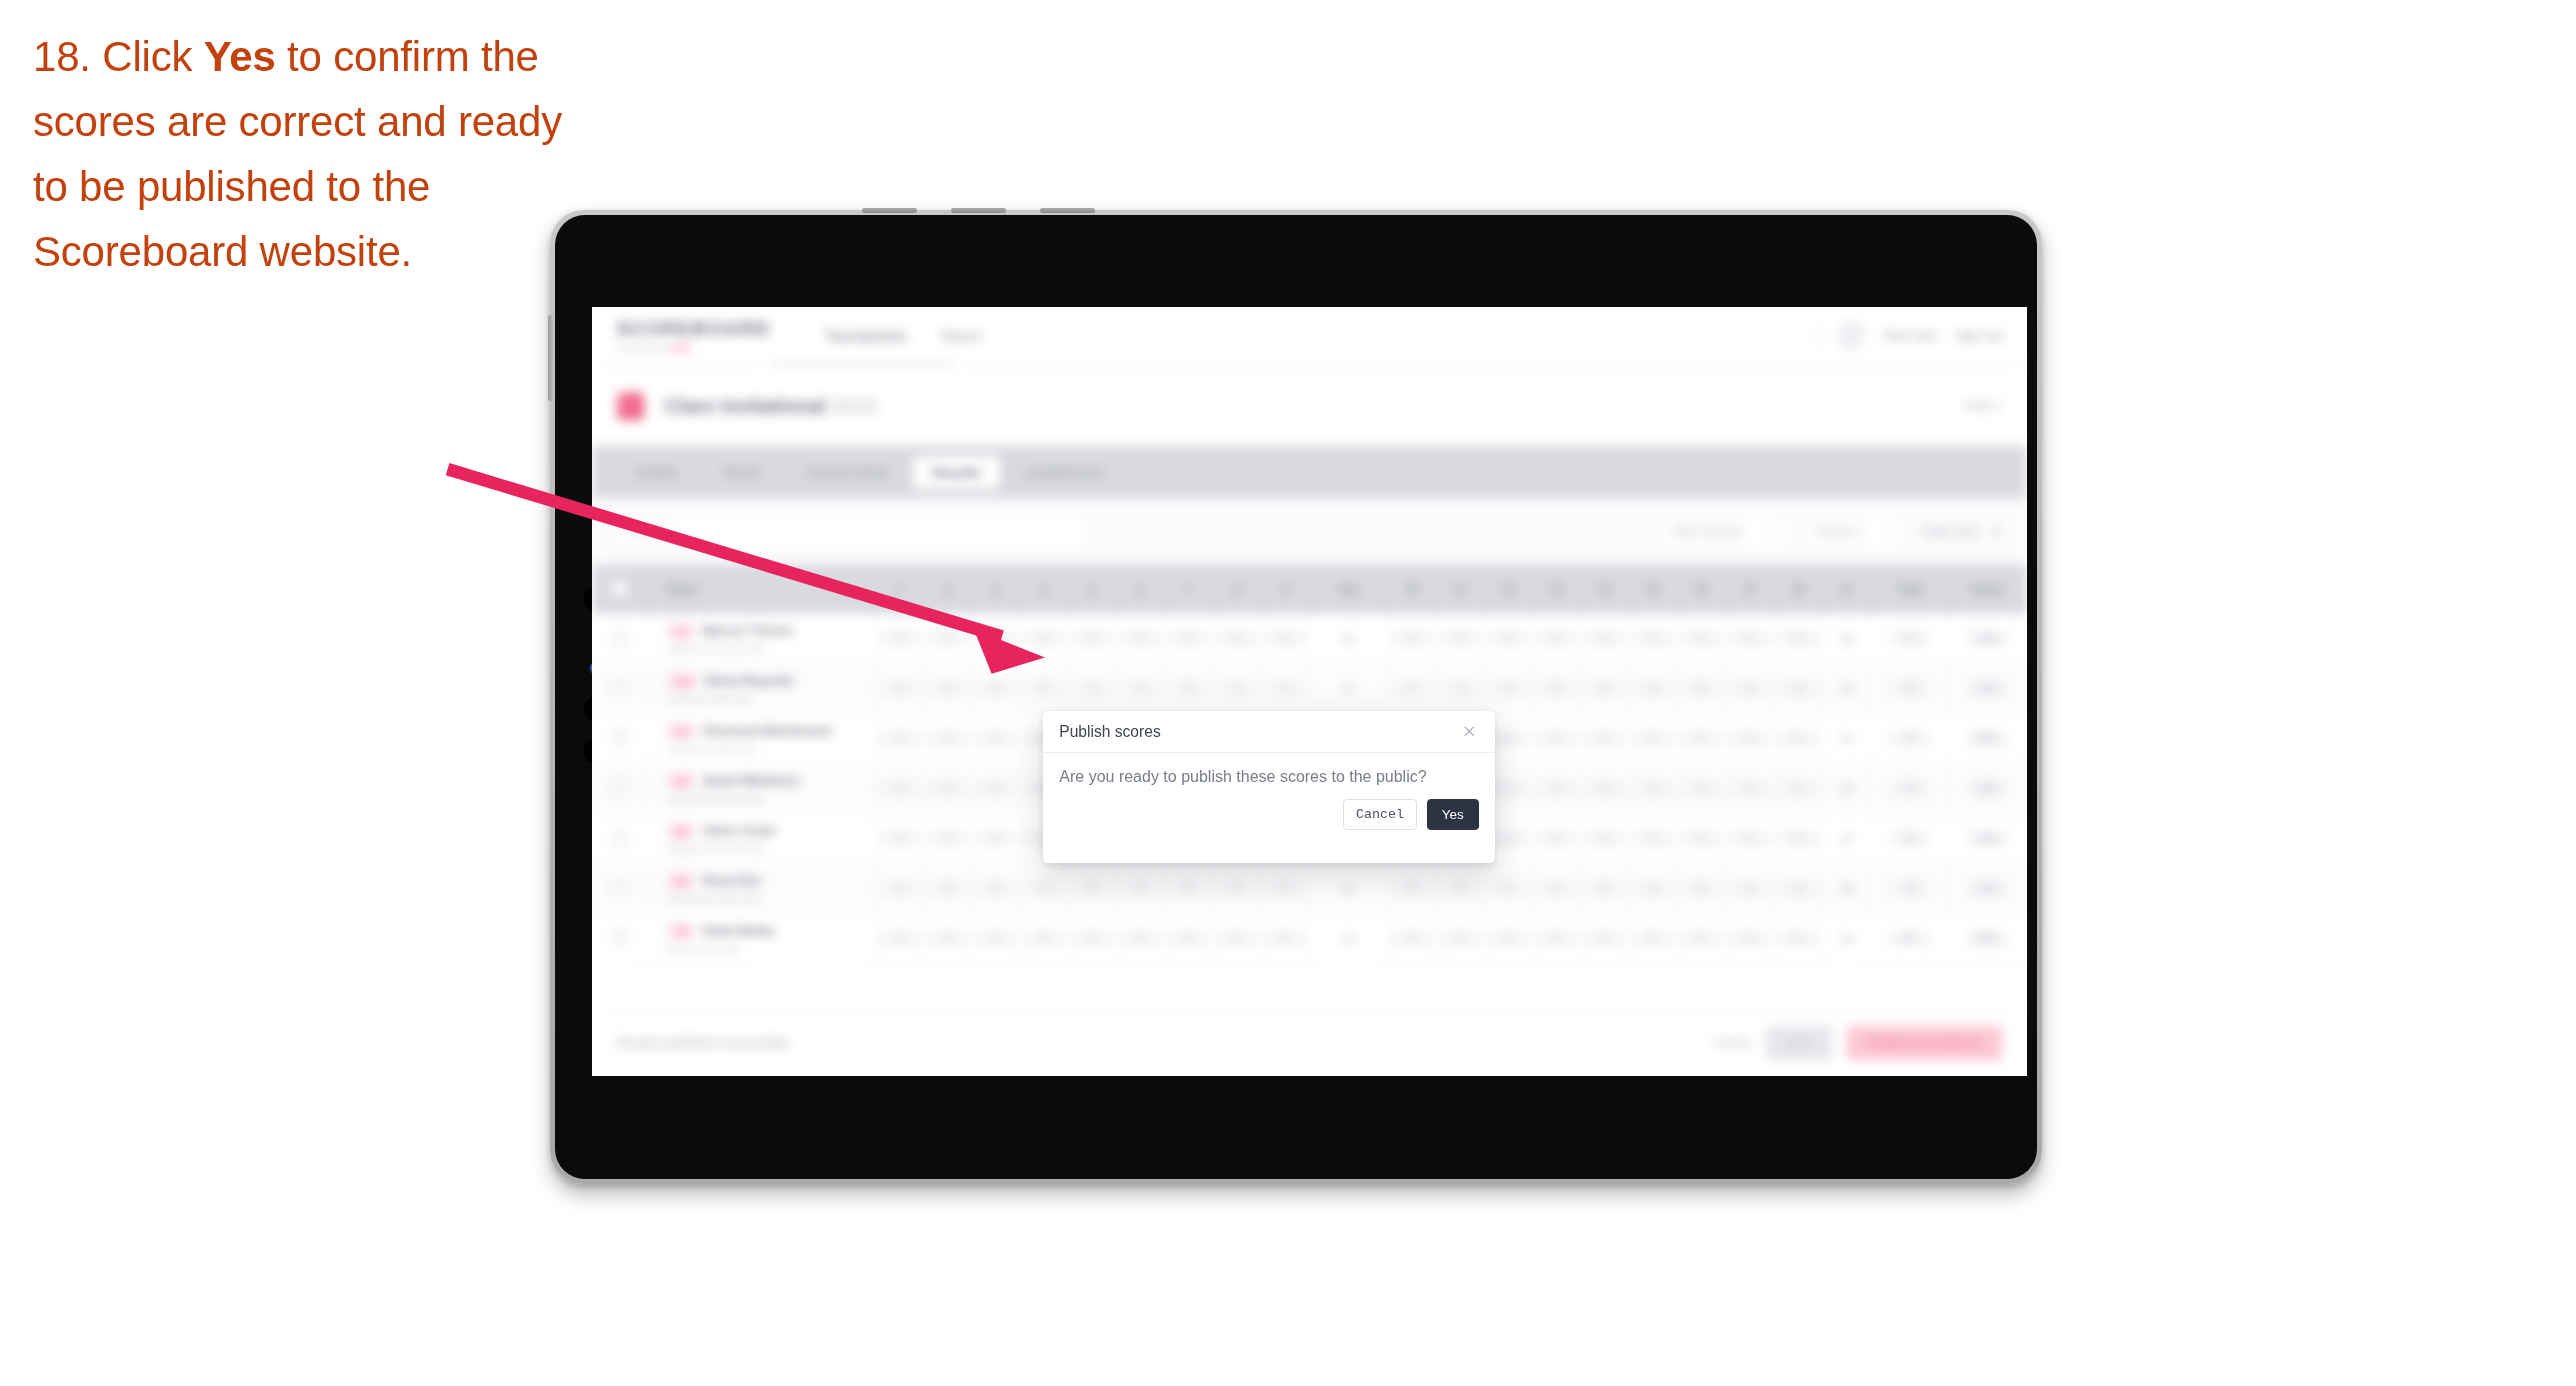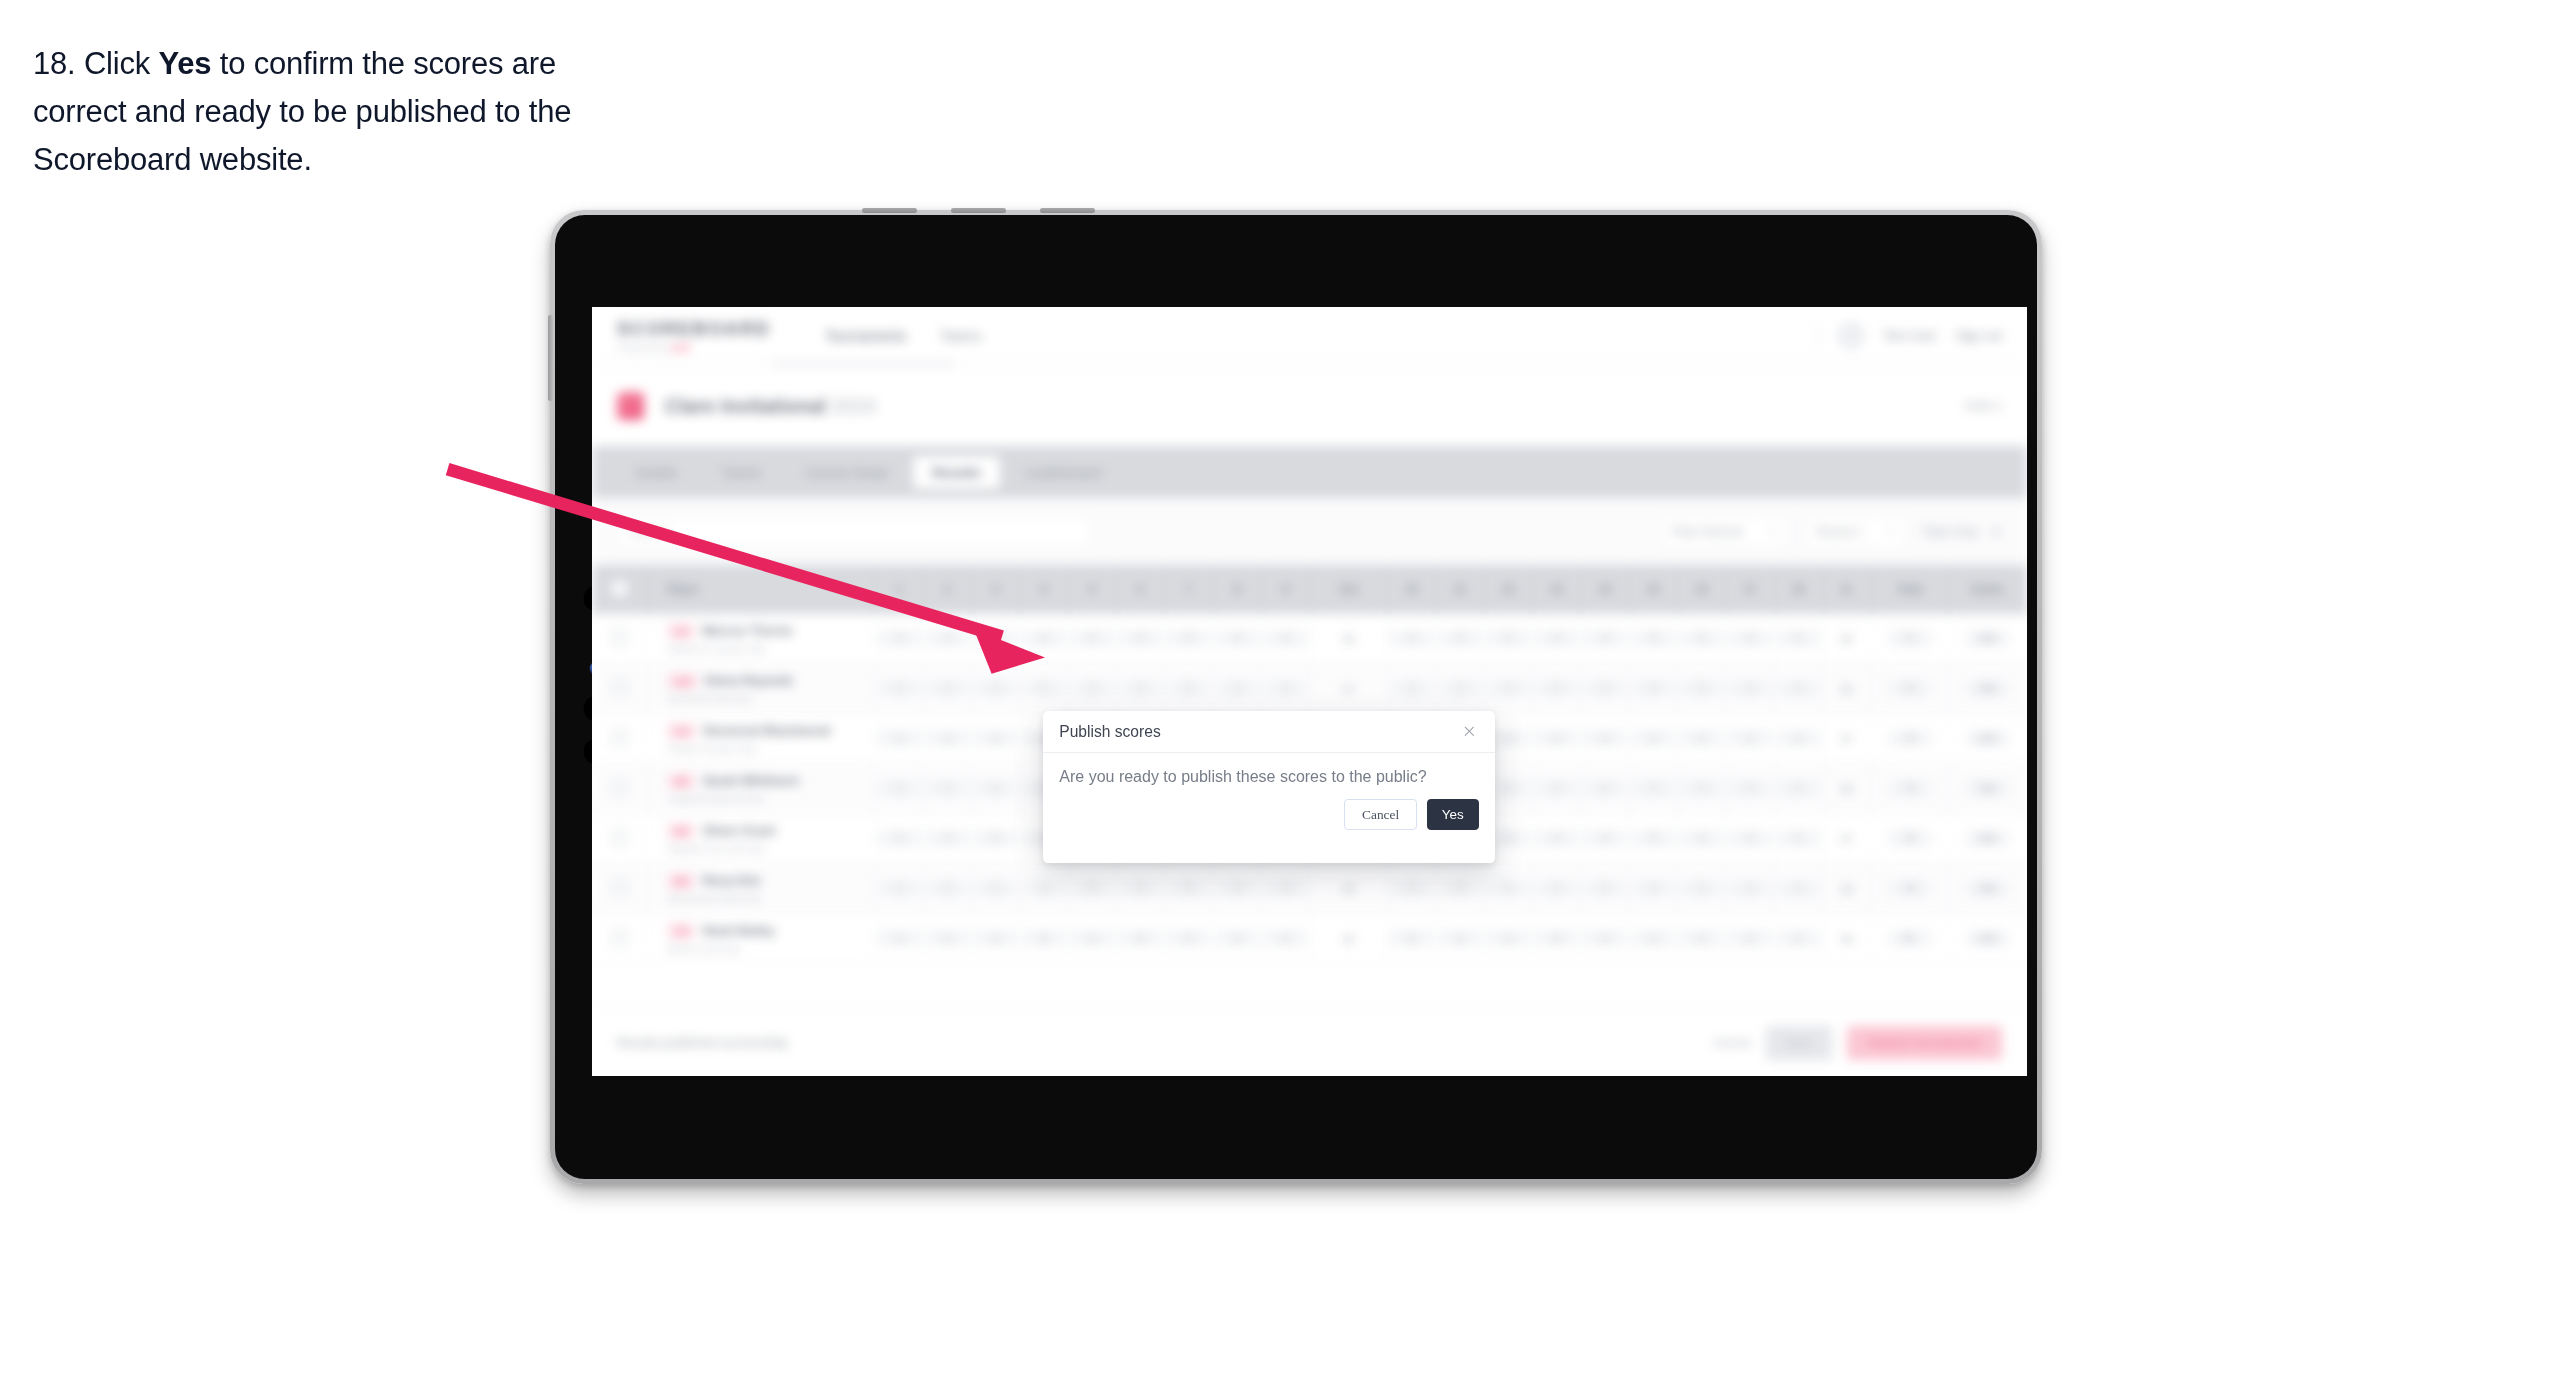--- a/index.html
+++ b/index.html
@@ -13,25 +13,25 @@
     position: relative;
     overflow: hidden;
     font-family: "Liberation Sans", sans-serif;
     -webkit-font-smoothing: antialiased;
   }
 
   
   #instruction {
     position: absolute;
     left: 33px;
-    top: 40px;
+    top: 24px;
     width: 542px;
-    font-size: 31px;
+    font-size: 42px;
     line-height: 1.55;
-    color: #0f172a;
+    color: #c2410c;
     letter-spacing: -0.2px;
     font-weight: 400;
   }
   #instruction .bold { font-weight: 700; }
 
   
   #tablet {
     position: absolute;
     left: 550px;
     top: 210px;
@@ -326,21 +326,21 @@
     gap: 9.6px; padding: 13.4px 16.3px 0 16.3px;
   }
   .btn-cancel {
     min-width: 73px; height: 31px;
     background: #ffffff;
     border: 0.7px solid #d8e0f0;
     border-radius: 3.7px;
     color: #4b5261;
     font-size: 13.4px;
     display: flex; align-items: center; justify-content: center;
-    font-family: Liberation Serif, serif;
+    font-family: Liberation Mono, monospace;
     cursor: pointer;
     padding: 0 12px;
     box-sizing: border-box;
   }
   .btn-yes {
     min-width: 52px; height: 31px;
     background: #2c3444;
     border: 0.7px solid #2c3444;
     border-radius: 3.7px;
     color: #ffffff;

